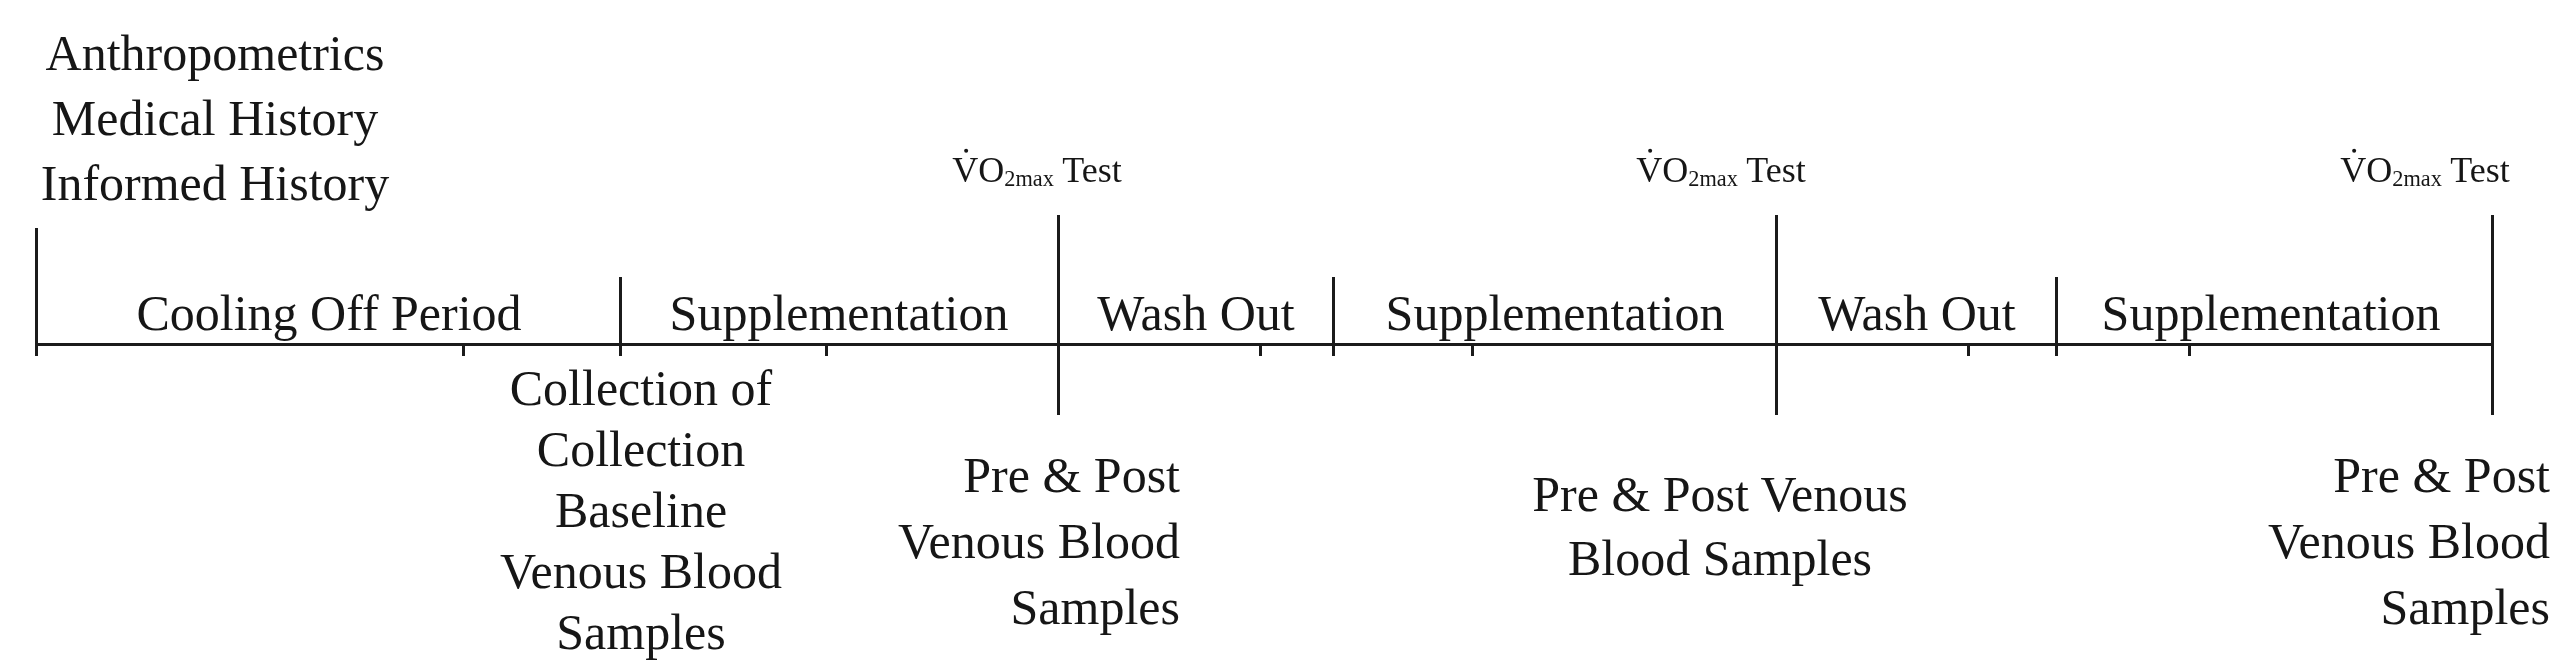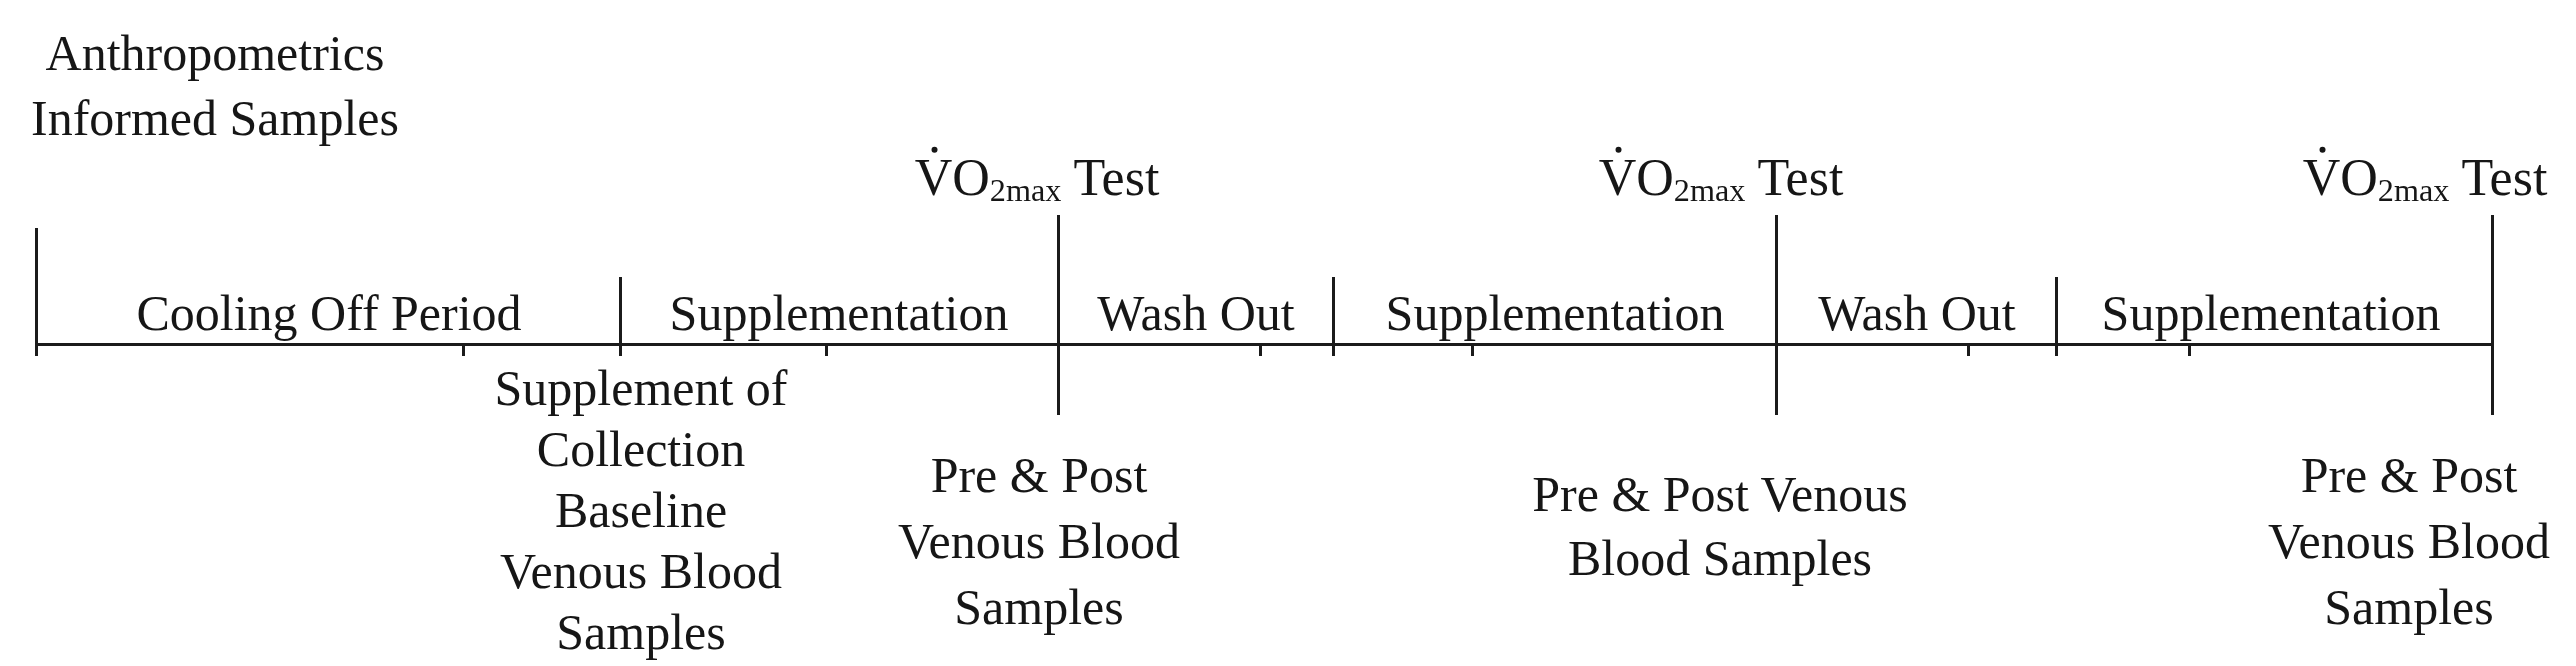--- a/index.html
+++ b/index.html
@@ -16,29 +16,29 @@
   .hline{position:absolute;height:2.8px;background:#1b1b1b;}
   .vline{position:absolute;width:2.8px;background:#1b1b1b;}
   .tick{position:absolute;width:2.8px;height:11px;top:325px;background:#1b1b1b;}
   
   .textblock{
     position:absolute;transform:translateX(-50%);
     text-align:center;font-size:50px;white-space:nowrap;
   }
   .tb-a{line-height:65px;}
   .tb-b{line-height:61px;}
-  .tb-c{line-height:66px;}
+  .tb-c{line-height:66px;text-align:right;}
   .tb-d{line-height:64px;}
   .phase{
     position:absolute;transform:translateX(-50%);top:268px;
     font-size:50px;line-height:1;white-space:nowrap;
   }
   .vo2{
     position:absolute;transform:translateX(-50%);top:132px;
-    font-size:52px;line-height:1;white-space:nowrap;
+    font-size:36px;line-height:1;white-space:nowrap;
   }
   .sub{font-size:0.62em;vertical-align:-0.18em;}
   .vdot{position:relative;display:inline-block;}
   .vdot::after{
     content:"";position:absolute;top:0.02em;left:52%;
     transform:translateX(-50%) translateY(-100%);
     width:0.12em;height:0.12em;border-radius:50%;background:currentColor;
   }
 </style>
 </head>
@@ -58,42 +58,43 @@
 
   <div class="tick" style="left:462px;"></div>
   <div class="tick" style="left:825px;"></div>
   <div class="tick" style="left:1259px;"></div>
   <div class="tick" style="left:1471px;"></div>
   <div class="tick" style="left:1967px;"></div>
   <div class="tick" style="left:2188px;"></div>
 
   <div class="textblock tb-a" style="left:215px;top:1.4px;">
     <div>Anthropometrics</div>
-    <div>Informed Samples</div>
+    <div>Medical History</div>
+    <div>Informed History</div>
   </div>
 
   <div class="vo2" style="left:1037px;">
     <span class="vdot">V</span><span>O</span><span class="sub">2max</span><span> Test</span>
   </div>
   <div class="vo2" style="left:1721px;">
     <span class="vdot">V</span><span>O</span><span class="sub">2max</span><span> Test</span>
   </div>
   <div class="vo2" style="left:2425px;">
     <span class="vdot">V</span><span>O</span><span class="sub">2max</span><span> Test</span>
   </div>
 
   <div class="phase" style="left:329px;text-align:right;">Cooling Off Period</div>
   <div class="phase" style="left:839px;">Supplementation</div>
   <div class="phase" style="left:1196px;">Wash Out</div>
   <div class="phase" style="left:1555px;">Supplementation</div>
   <div class="phase" style="left:1917px;">Wash Out</div>
   <div class="phase" style="left:2271px;">Supplementation</div>
 
   <div class="textblock tb-b" style="left:641px;top:338px;">
-    <div>Supplement of</div>
+    <div>Collection of</div>
     <div>Collection</div>
     <div>Baseline</div>
     <div>Venous Blood</div>
     <div>Samples</div>
   </div>
 
   <div class="textblock tb-c" style="left:1039px;top:422px;">
     <div>Pre &amp; Post</div>
     <div>Venous Blood</div>
     <div>Samples</div>

